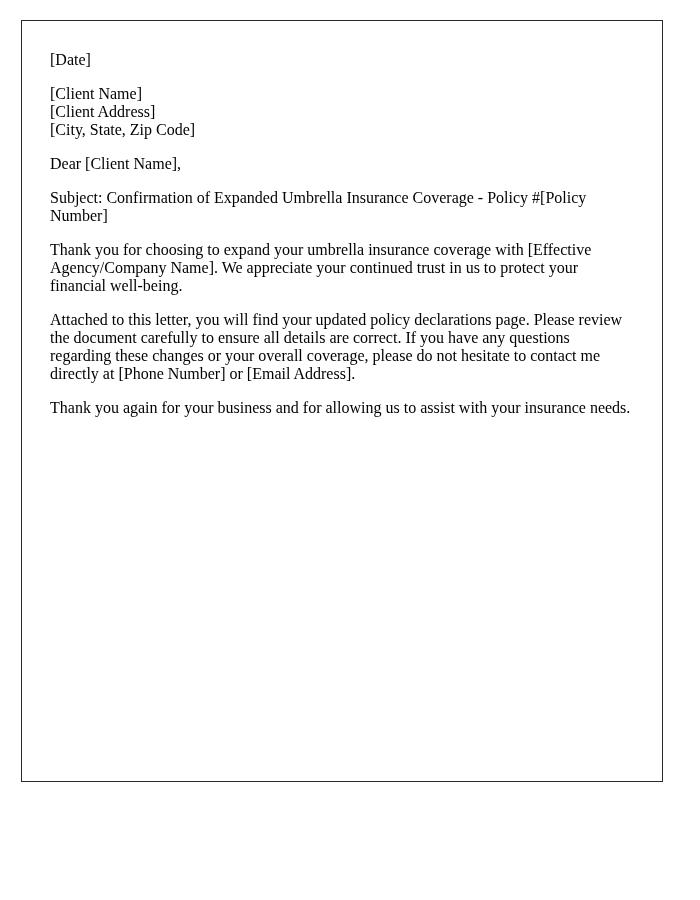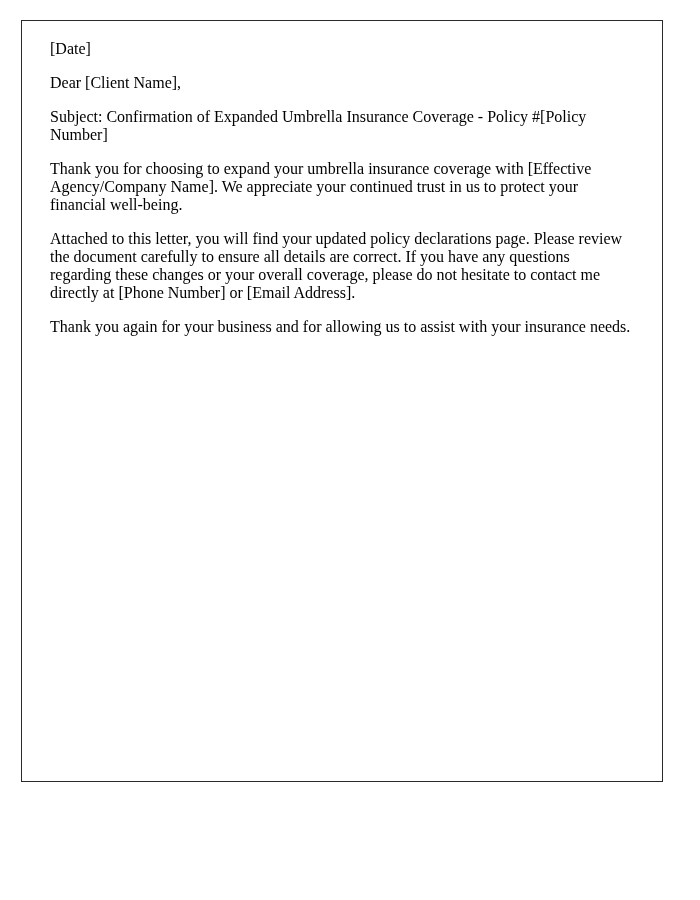--- a/index.html
+++ b/index.html
@@ -21,37 +21,40 @@
   }
   .letter-frame{
     position:absolute;
     left:21px;
     top:20px;
     width:642px;
     height:762px;
     box-sizing:border-box;
     border:1px solid var(--frame-border);
     background:var(--page-bg);
-    padding:19px 20px 0 28px;
+    padding:30px 20px 0 28px;
   }
   .letter-frame p{
     margin:0 0 16px 0;
     font-family:"Liberation Serif","DejaVu Serif",serif;
     font-size:16px;
     line-height:18px;
     color:var(--text-color);
     white-space:pre-line;
   }
 </style>
 </head>
 <body>
 
 <div class="viewport">
   <div class="letter-frame">
     <p>[Date]</p>
+    <p>[Client Name]
+[Client Address]
+[City, State, Zip Code]</p>
     <p>Dear [Client Name],</p>
     <p>Subject: Confirmation of Expanded Umbrella Insurance Coverage - Policy #[Policy
 Number]</p>
     <p>Thank you for choosing to expand your umbrella insurance coverage with [Effective
 Agency/Company Name]. We appreciate your continued trust in us to protect your
 financial well-being.</p>
     <p>Attached to this letter, you will find your updated policy declarations page. Please review
 the document carefully to ensure all details are correct. If you have any questions
 regarding these changes or your overall coverage, please do not hesitate to contact me
 directly at [Phone Number] or [Email Address].</p>

